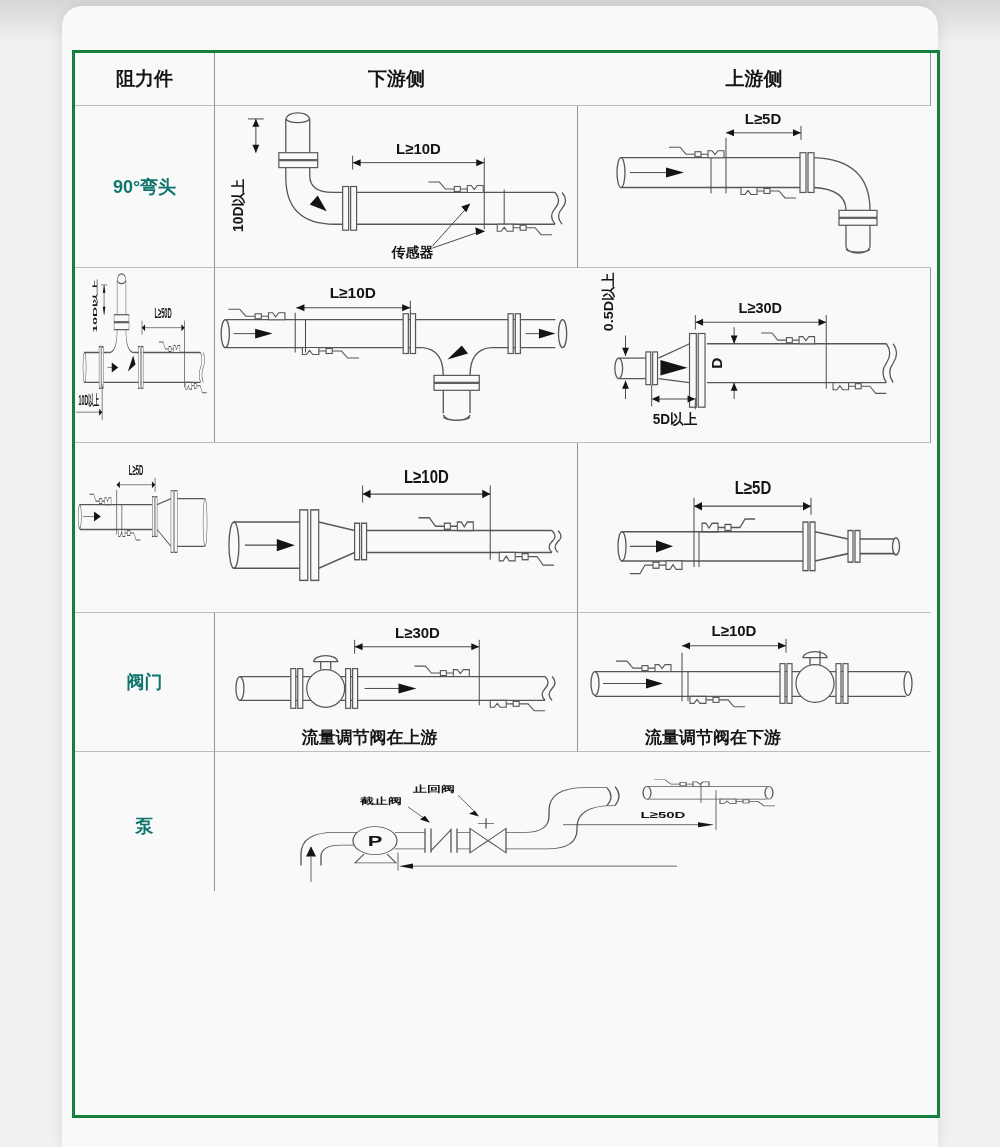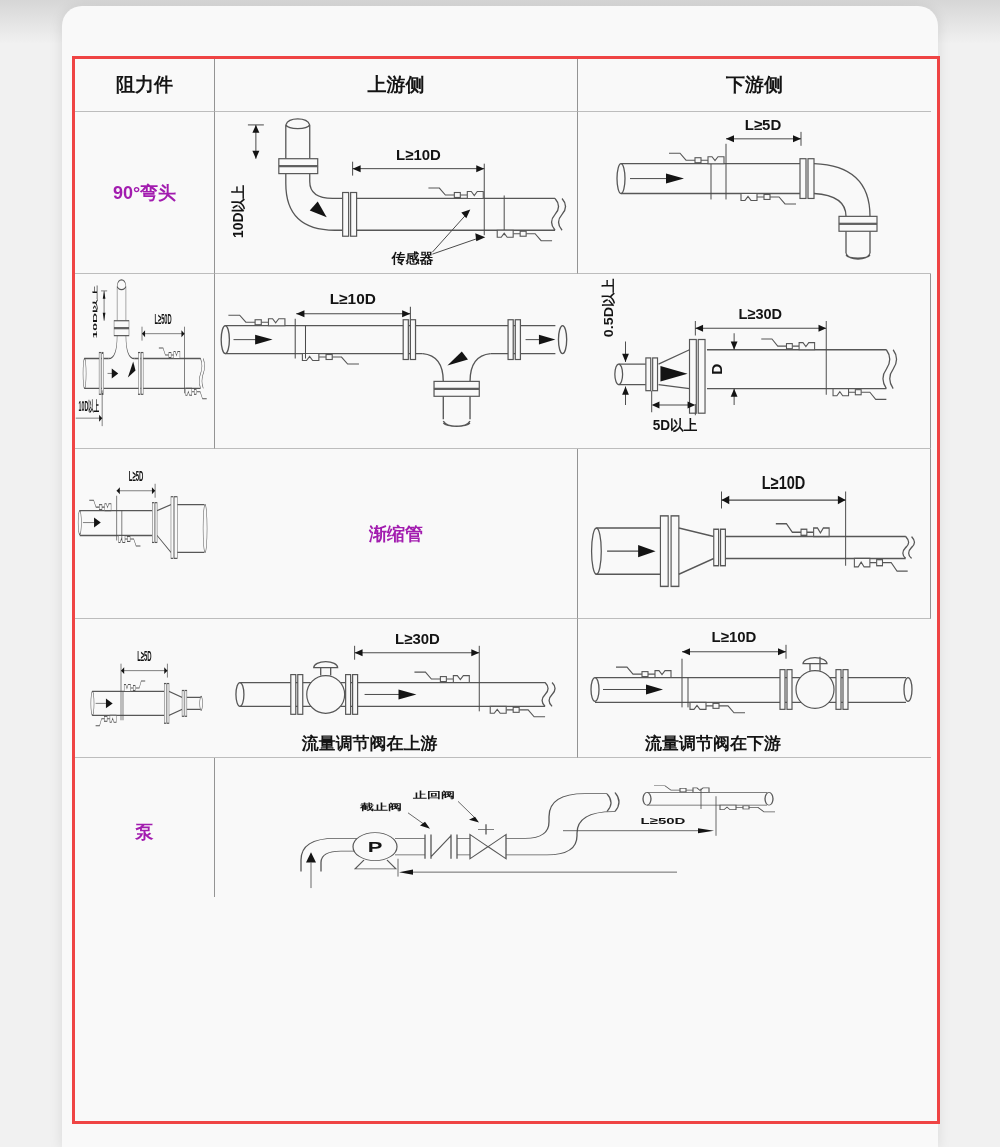--- a/index.html
+++ b/index.html
@@ -1,24 +1,24 @@
 <!DOCTYPE html>
 <html><head>
 <meta charset="utf-8">
 <style>
   html,body{margin:0;padding:0;}
   body{width:1000px;height:1147px;background:#f1f1f1;font-family:"Liberation Sans",sans-serif;overflow:hidden;}
   .page{position:relative;width:1000px;height:1147px;}
   .topshade{position:absolute;left:0;top:0;width:1000px;height:44px;background:linear-gradient(#d6d6d6,#f1f1f1);}
   .card{position:absolute;left:62px;top:6px;width:876px;height:1141px;background:#f9f9f9;border-radius:20px 20px 0 0;box-shadow:0 2px 14px rgba(0,0,0,.10);}
-  .tbl{position:absolute;left:72px;top:56px;width:862px;height:1062px;border:3px solid #ef4444;display:grid;grid-template-columns:140px 363px 353px;grid-template-rows:53px 162px 175px 170px 139px 139px auto;}
+  .tbl{position:absolute;left:72px;top:50px;width:862px;height:1062px;border:3px solid #15803d;display:grid;grid-template-columns:140px 363px 353px;grid-template-rows:53px 162px 175px 170px 139px 139px auto;}
   .c{box-sizing:border-box;border-right:1px solid #949494;border-bottom:1px solid #bdbdbd;position:relative;overflow:hidden;}
   .c.lastcol{border-right:none;}
   .c.lastrow{border-bottom:none;}
-  .lbl{display:flex;align-items:center;justify-content:center;font-weight:bold;font-size:18px;color:#a21caf;}
+  .lbl{display:flex;align-items:center;justify-content:center;font-weight:bold;font-size:18px;color:#0f766e;}
   .hdr{display:flex;align-items:center;justify-content:center;font-weight:bold;font-size:19px;color:#141414;}
   .r6lbl{align-items:flex-start;padding-top:62px;}
   .span2{grid-column:2 / 4;}
   svg.diag{display:block;width:100%;height:100%;}
   .p{fill:none;stroke:#575757;stroke-width:1.3px;}
   .fl{fill:#f9f9f9;stroke:#575757;stroke-width:1.2px;}
   .d{fill:none;stroke:#4a4a4a;stroke-width:1px;}
   .a{fill:#141414;stroke:none;}
   .sn{fill:#f9f9f9;stroke:#575757;stroke-width:1.1px;}
   .snl{fill:none;stroke:#575757;stroke-width:1.1px;}
@@ -55,22 +55,22 @@
   </defs>
 </svg>
 
 <div class="page">
   <div class="topshade"></div>
   <div class="card"></div>
 
   <div class="tbl">
 
     <div class="c hdr">阻力件</div>
+    <div class="c hdr lastcol">下游侧</div>
     <div class="c hdr">上游侧</div>
-    <div class="c hdr lastcol">下游侧</div>
 
     <div class="c lbl">90°弯头</div>
 
     <div class="c">
       <svg class="diag" viewBox="0 0 363 162" preserveAspectRatio="none">
         <path class="p" d="M71,13 V47 M95,13 V47 M71,13 C74,5 92,5 95,13 M71,13 C74,18 92,18 95,13"></path>
         <rect class="fl" x="64" y="47" width="39" height="7"></rect>
           <rect class="fl" x="64" y="55" width="39" height="7"></rect>
         <path class="p" d="M71,62 V72 Q71,119 120,119 H128 M95,62 V70 Q95,87 118,87 H128"></path>
         <path class="p" d="M142,87 H341 M142,119 H341 M341,87 q7,8 0,16 q-7,8 0,16 M348,87 q7,8 0,16 q-7,8 0,16"></path>
@@ -226,21 +226,20 @@
         <rect class="fl" x="195" y="54" width="5" height="40"></rect>
           <rect class="fl" x="202" y="54" width="5" height="40"></rect>
         <path class="p" d="M207,62 L242,56 M207,87 L242,104"></path>
         <rect class="fl" x="242" y="48" width="7" height="62"></rect>
           <rect class="fl" x="251" y="48" width="7" height="62"></rect>
         <path class="p" d="M258,56 H326 M258,104 H326"></path>
         <ellipse class="p" cx="328" cy="80" rx="5" ry="24"></ellipse>
       </svg>
     </div>
 
-    <div class="c lbl">渐缩管</div>
 
     <div class="c">
       <svg class="diag" viewBox="0 0 363 139" preserveAspectRatio="none">
         <path class="p" d="M19,65 H85 M19,103 H85"></path>
         <ellipse class="p" cx="19" cy="84" rx="5" ry="19"></ellipse>
         <path class="d" d="M30,84 H63"></path>
           <polygon class="a" points="80,84 62,79 62,89"></polygon>
         <rect class="fl" x="85" y="55" width="8" height="58"></rect>
           <rect class="fl" x="96" y="55" width="8" height="58"></rect>
         <path class="p" d="M104,65 L140,72 M104,103 L140,90"></path>
@@ -272,20 +271,21 @@
         <rect class="fl" x="225" y="65" width="5" height="40"></rect>
           <rect class="fl" x="232" y="65" width="5" height="40"></rect>
         <path class="p" d="M237,73 L270,79 M237,97 L270,91"></path>
         <rect class="fl" x="270" y="72" width="5" height="26"></rect>
           <rect class="fl" x="277" y="72" width="5" height="26"></rect>
         <path class="p" d="M282,79 H316 M282,91 H316"></path>
         <ellipse class="p" cx="318" cy="85" rx="3.5" ry="7"></ellipse>
       </svg>
     </div>
 
+    <div class="c lbl">阀门</div>
 
     <div class="c">
       <svg class="diag" viewBox="0 0 363 139" preserveAspectRatio="none">
         <path class="p" d="M25,64 H331 M25,88 H331 M331,64 q6,6 0,12 q-6,6 0,12 M338,64 q6,6 0,12 q-6,6 0,12"></path>
         <ellipse class="p" cx="25" cy="76" rx="4" ry="12"></ellipse>
         <rect class="fl" x="76" y="56" width="5" height="40"></rect>
           <rect class="fl" x="83" y="56" width="5" height="40"></rect>
         <path class="p" d="M106,57 V49 M116,57 V49 M99,49 a12,6 0 0 1 24,0 z"></path>
         <circle class="fl" cx="111" cy="76" r="19"></circle>
         <rect class="fl" x="131" y="56" width="5" height="40"></rect>

